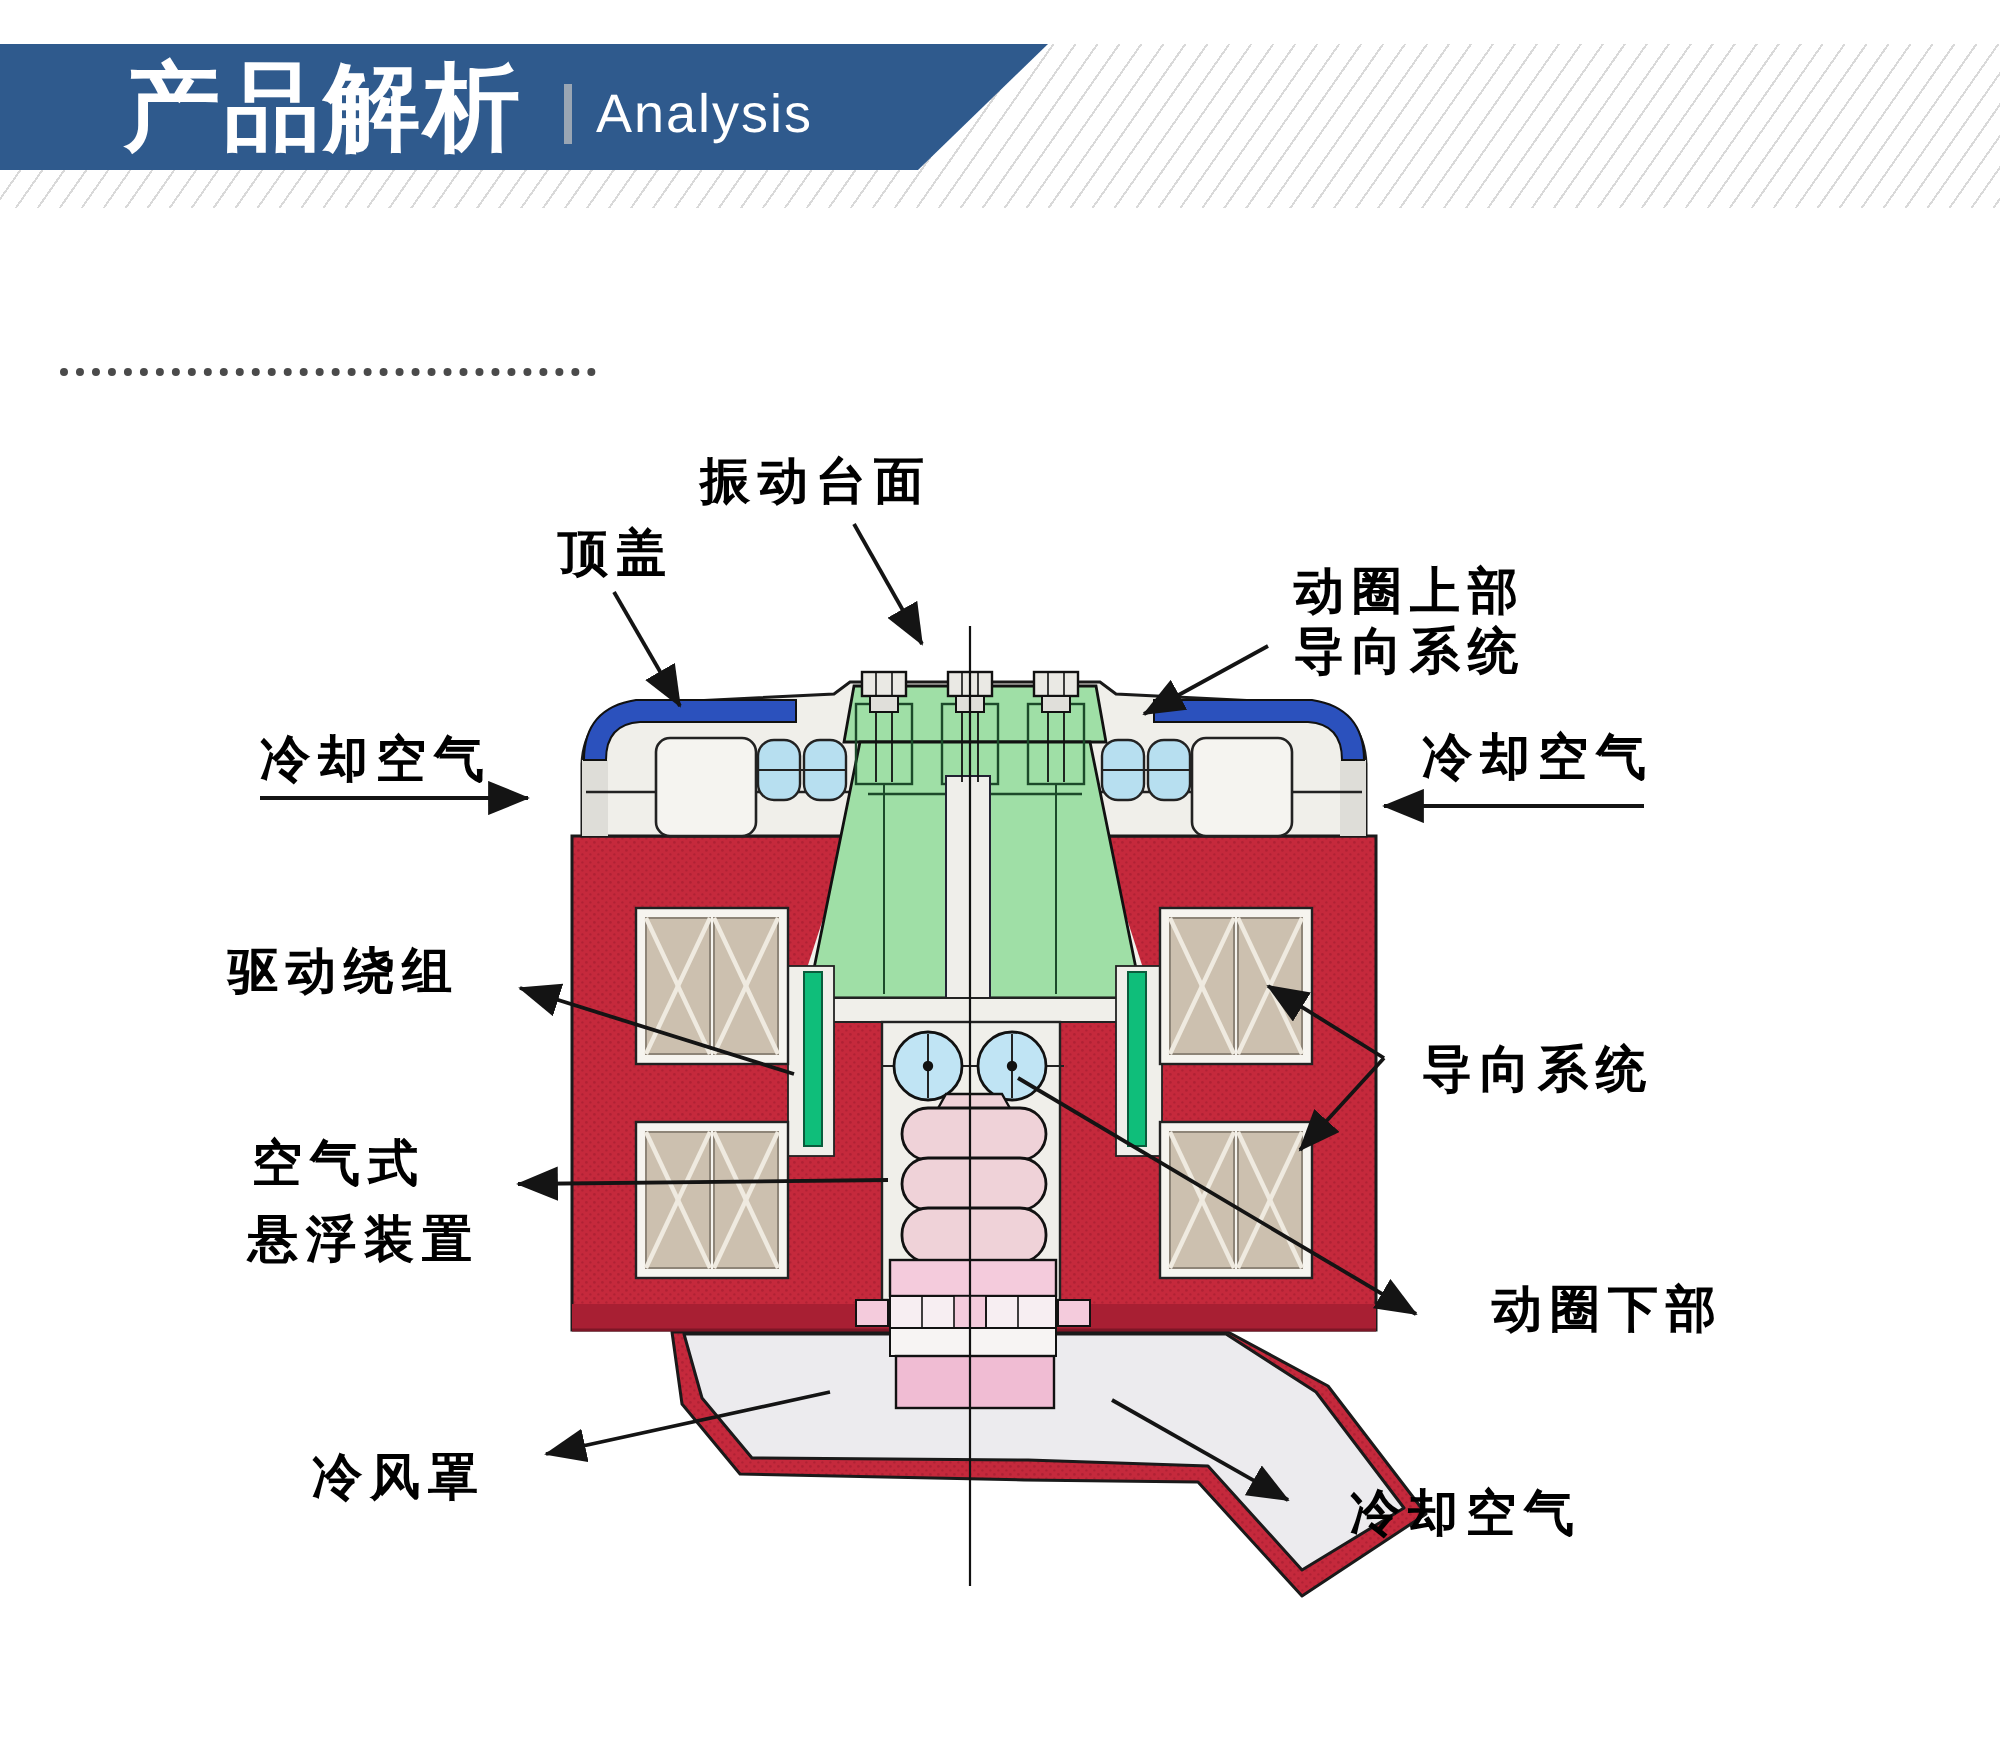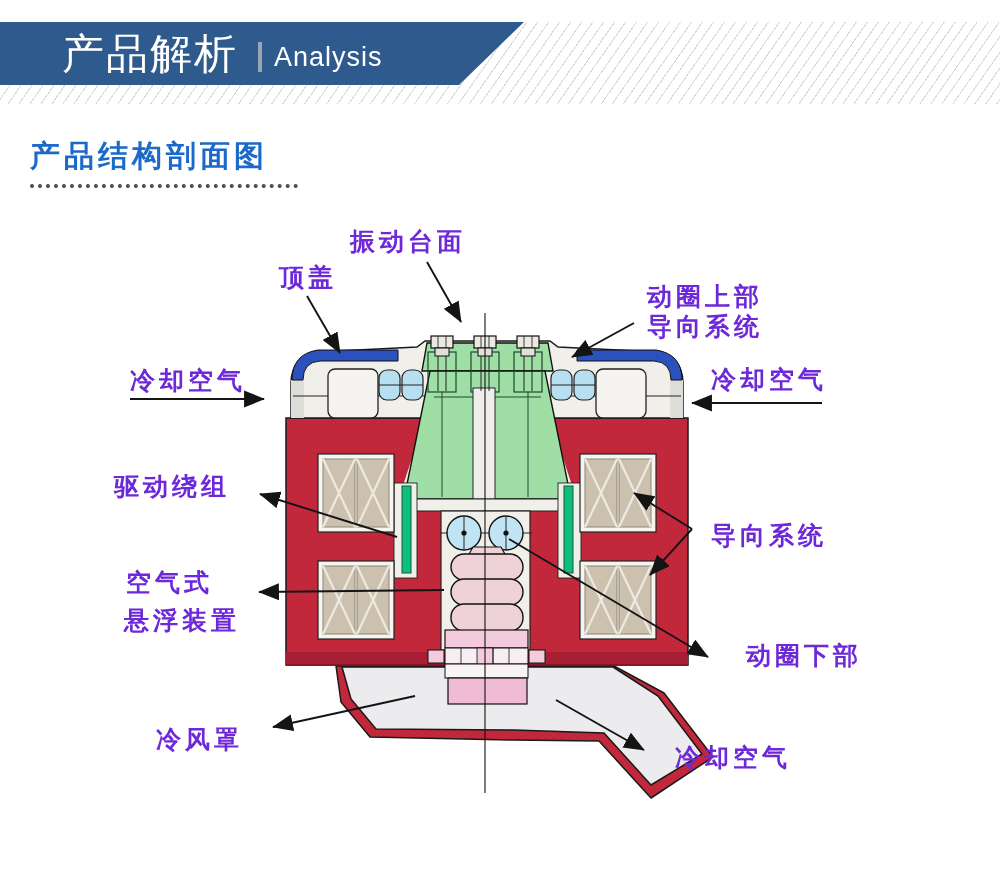--- a/index.html
+++ b/index.html
@@ -4,45 +4,44 @@
 <style>
   html,body{margin:0;padding:0;background:#ffffff;}
   .page{position:relative;width:1000px;height:876px;background:#fff;overflow:hidden;
         font-family:"Liberation Sans","DejaVu Sans",sans-serif;}
   
   .hatch-band{position:absolute;left:0;top:22px;width:1000px;height:82px;
     background:repeating-linear-gradient(125deg,#ffffff 0px,#ffffff 8px,#d9d9d9 8px,#d9d9d9 9px);}
   .banner{position:absolute;left:0;top:22px;width:560px;height:63px;background:#2F5A8D;
     clip-path:polygon(0 0,524px 0,459px 63px,0 63px);
     display:flex;align-items:center;padding-left:62px;box-sizing:border-box;}
-  .banner-title{color:#ffffff;font-size:42px;font-weight:400;letter-spacing:2px;white-space:nowrap;}
+  .banner-title{color:#ffffff;font-size:48px;font-weight:700;letter-spacing:2px;white-space:nowrap;}
   .banner-bar{width:4px;height:30px;background:#9AA6B4;margin:6px 12px 0 20px;}
   .banner-sub{color:#ffffff;font-size:27px;font-weight:400;letter-spacing:1px;margin-top:8px;white-space:nowrap;}
   .section-title{position:absolute;left:30px;top:136px;font-size:30px;font-weight:700;
     color:#1B6AC9;letter-spacing:4px;white-space:nowrap;}
   .dotted-underline{position:absolute;left:30px;top:178px;width:268px;height:6px;
     border-bottom:4px dotted #4A4A4A;}
   
   .diagram{position:absolute;left:0;top:0;width:1000px;height:876px;}
   .diagram svg{position:absolute;left:0;top:0;}
-  .dlabel{position:absolute;font-size:25px;font-weight:700;color:#6d28d9;
+  .dlabel{position:absolute;font-size:25px;font-weight:700;color:#000000;
     letter-spacing:4px;white-space:nowrap;line-height:1.1;}
 </style>
 </head>
 <body>
 
 <div class="page">
 
   <div class="hatch-band"></div>
   <div class="banner">
     <span class="banner-title">产品解析</span>
     <span class="banner-bar"></span>
     <span class="banner-sub">Analysis</span>
   </div>
-  <div class="section-title">产品结构剖面图</div>
   <div class="dotted-underline"></div>
 
   <div class="diagram">
 
     <svg width="1000" height="876" viewBox="0 0 1000 876">
       <defs>
         <marker id="ah" orient="auto" markerWidth="12" markerHeight="9" refX="10.5" refY="4.5">
           <path d="M0,0 L11,4.5 L0,9 Z" fill="#141414"></path>
         </marker>
         <pattern id="redtex" width="4" height="4" patternUnits="userSpaceOnUse">

